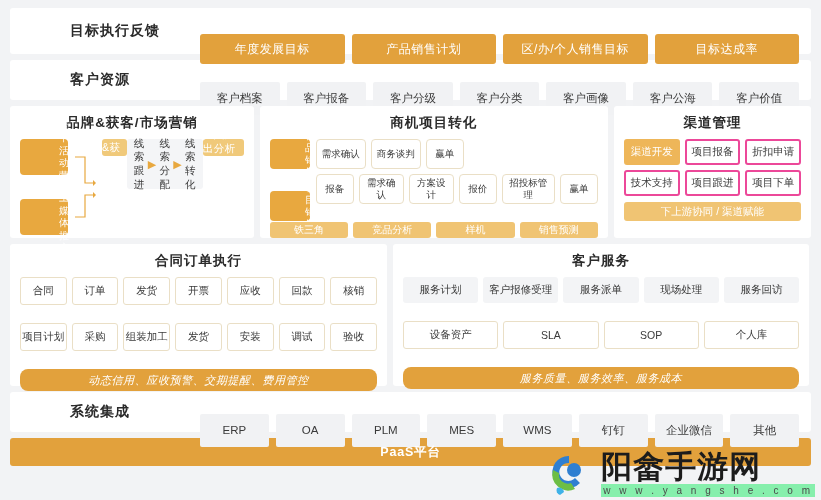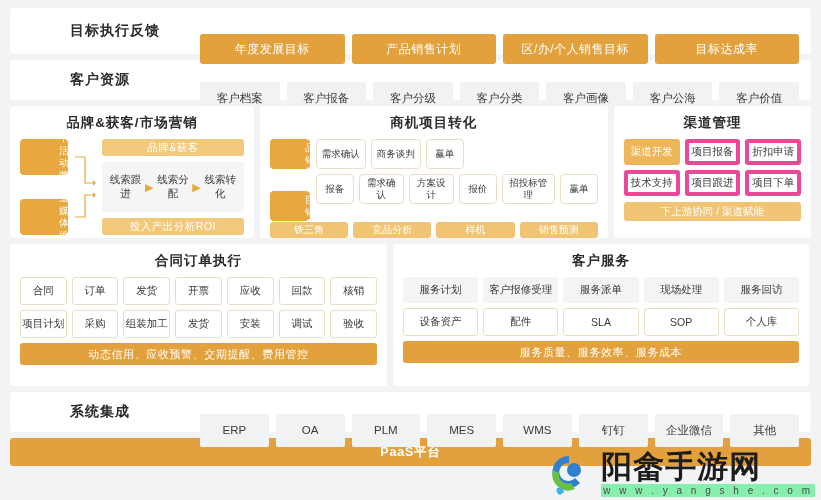--- a/index.html
+++ b/index.html
@@ -83,21 +83,21 @@
     border-radius: 4px;
     height: 36px;
     display: flex; flex-direction: column;
     align-items: center; justify-content: center;
     line-height: 1.25;
     text-align: center;
     padding-left: 40px;
   }
   .brand-arrows { width: 22px; position: relative; }
   .brand-arrows svg { position: absolute; top: 0; left: 0; }
-  .brand-right { flex: 1; display: flex; flex-direction: column; justify-content: space-between; }
+  .brand-right { flex: 1; display: flex; flex-direction: row; justify-content: space-between; }
   .lite-bar {
     background: #f0c97a;
     color: #fff;
     font-size: 10.5px;
     height: 17px;
     border-radius: 3px;
     display: flex; align-items: center; justify-content: center;
     letter-spacing: .5px;
   }
   .flow-strip {
@@ -142,21 +142,21 @@
     border-radius: 3px;
     padding: 0 10px;
     display: flex; align-items: center; justify-content: center;
     flex: 1;
   }
 
   
   #panel-channel { width: 198px; height: 132px; }
   .chan-grid { display: grid; grid-template-columns: 1fr 1fr 1fr; gap: 5px; }
   .chan-cell {
-    border: 4px solid #ec4899;
+    border: 2px solid #ec4899;
     background: #fff;
     border-radius: 3px;
     height: 26px;
     font-size: 10.5px;
     color: #3a3a3a;
     display: flex; align-items: center; justify-content: center;
   }
   .chan-cell.active { background: #eeb659; color: #fff; border-color: #eeb659; }
   .chan-foot {
     margin-top: 6px;
@@ -164,21 +164,21 @@
     color: #fff;
     height: 19px;
     border-radius: 3px;
     font-size: 10.5px;
     display: flex; align-items: center; justify-content: center;
   }
 
   
   #panel-contract { width: 377px; height: 142px; }
   #panel-service { width: 416px; height: 142px; }
-  .cell-grid { display: flex; gap: 5px; margin-bottom: 5px; }
+  .cell-grid { display: flex; gap: 5px; margin-bottom: 18px; }
   .ccell {
     flex: 1;
     border: 1px solid #eadfc6;
     background: #fff;
     border-radius: 3px;
     height: 28px;
     font-size: 10.5px;
     color: #3a3a3a;
     display: flex; align-items: center; justify-content: center;
   }
@@ -188,25 +188,26 @@
     border-radius: 3px;
     height: 26px;
     font-size: 10.5px;
     color: #3a3a3a;
     display: flex; align-items: center; justify-content: center;
   }
   .solid-foot {
     background: #e2a13c;
     color: #fff;
     height: 22px;
-    border-radius: 3px;
+    border-radius: 8px;
     font-size: 11px;
     display: flex; align-items: center; justify-content: center;
     letter-spacing: .6px;
     margin-top: 3px;
+    font-style: italic;
   }
 
   
   #sys-row { height: 40px; }
   #paas {
     background: #e2a13c;
     color: #fff;
     height: 28px;
     border-radius: 3px;
     display: flex; align-items: center; justify-content: center;
@@ -367,21 +368,20 @@
       <div class="panel-title">客户服务</div>
       <div class="cell-grid">
         <div class="scell-gray">服务计划</div>
         <div class="scell-gray">客户报修受理</div>
         <div class="scell-gray">服务派单</div>
         <div class="scell-gray">现场处理</div>
         <div class="scell-gray">服务回访</div>
       </div>
       <div class="cell-grid">
         <div class="ccell">设备资产</div>
-        <div class="ccell">配件</div>
         <div class="ccell">SLA</div>
         <div class="ccell">SOP</div>
         <div class="ccell">个人库</div>
       </div>
       <div class="solid-foot">服务质量、服务效率、服务成本</div>
     </div>
   </div>
 
   <div class="bar" id="sys-row">
     <div class="bar-title">系统集成</div>

